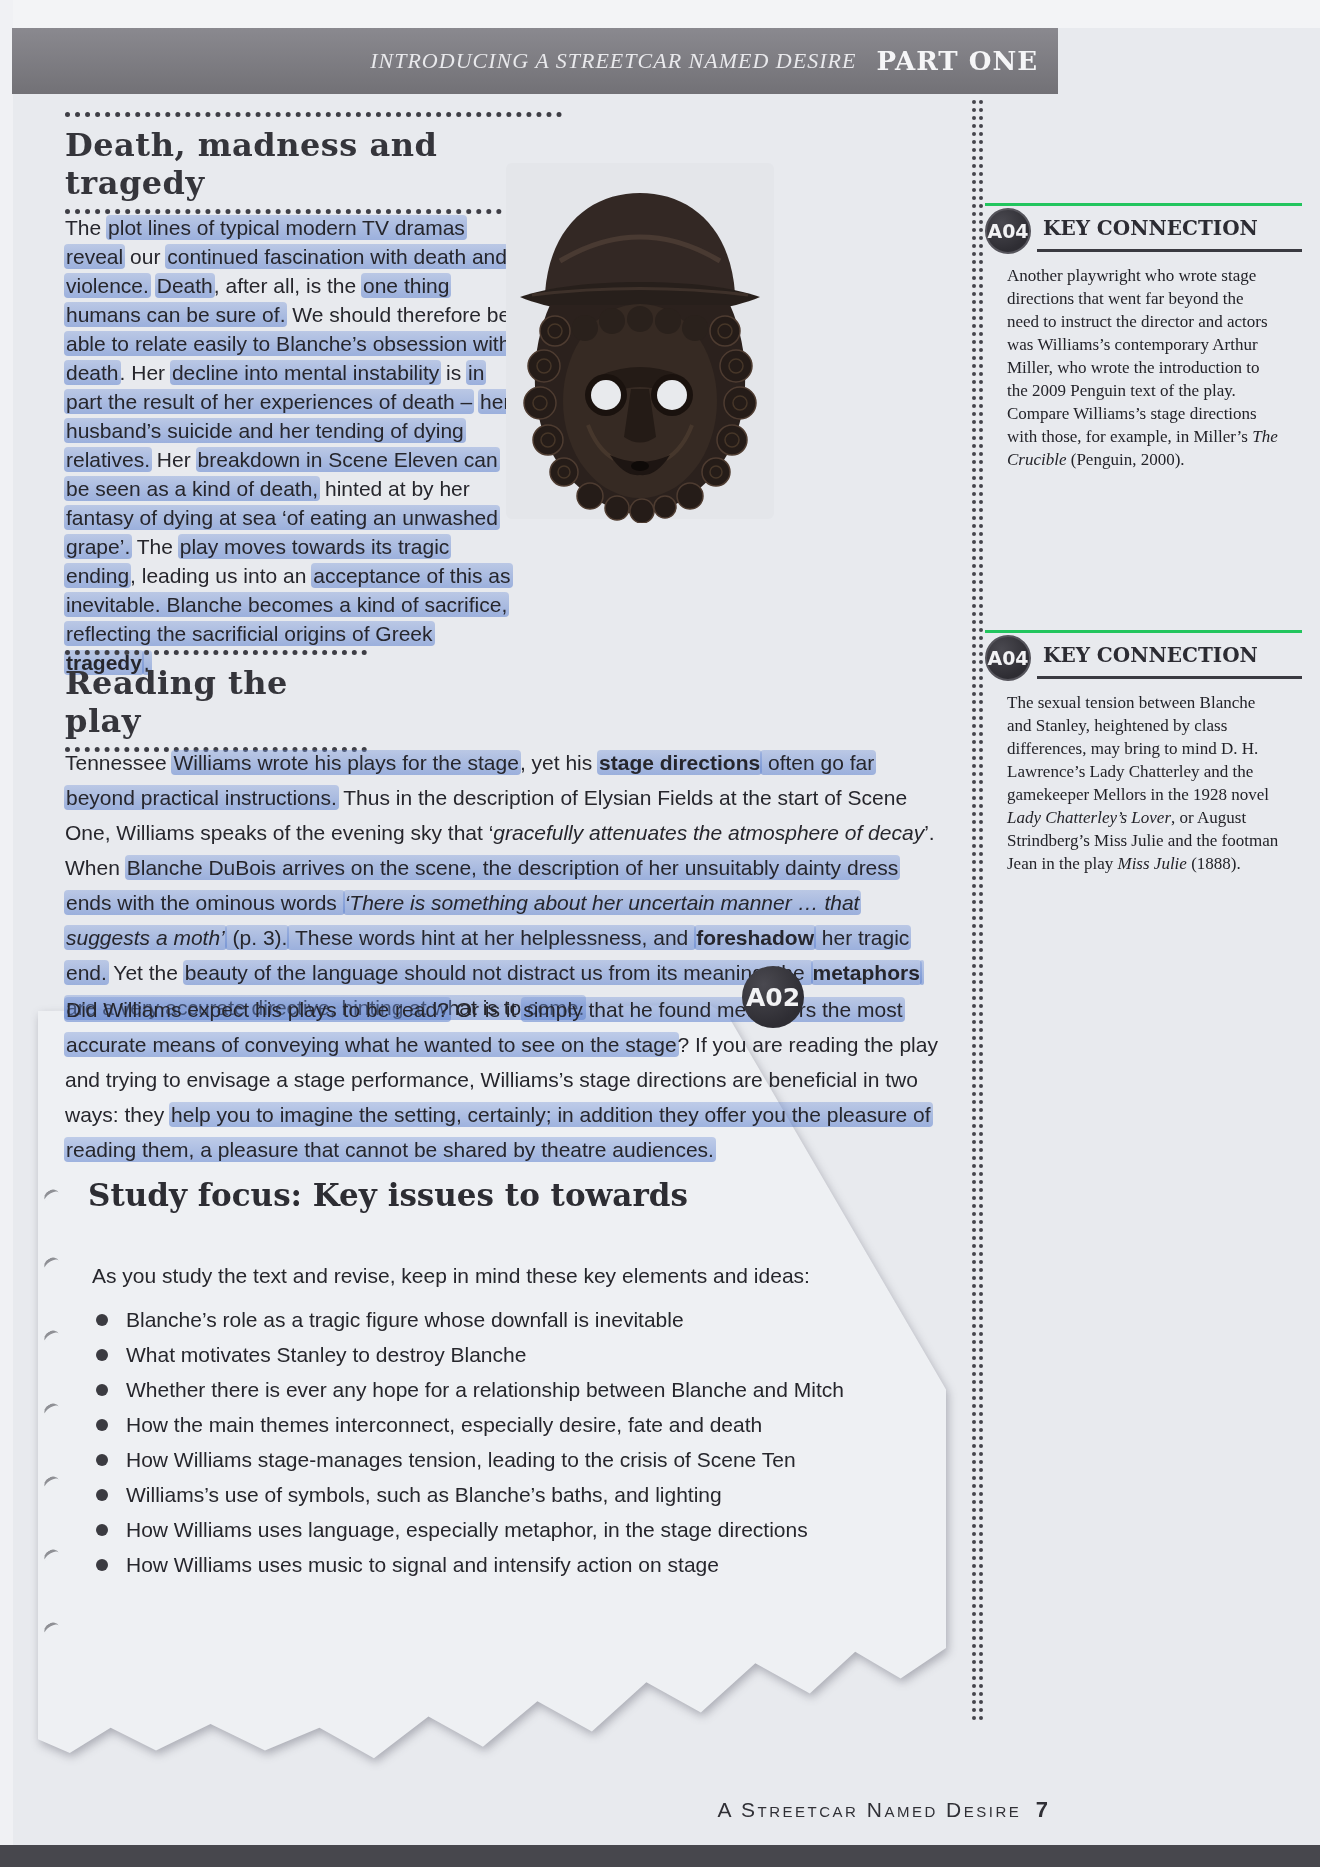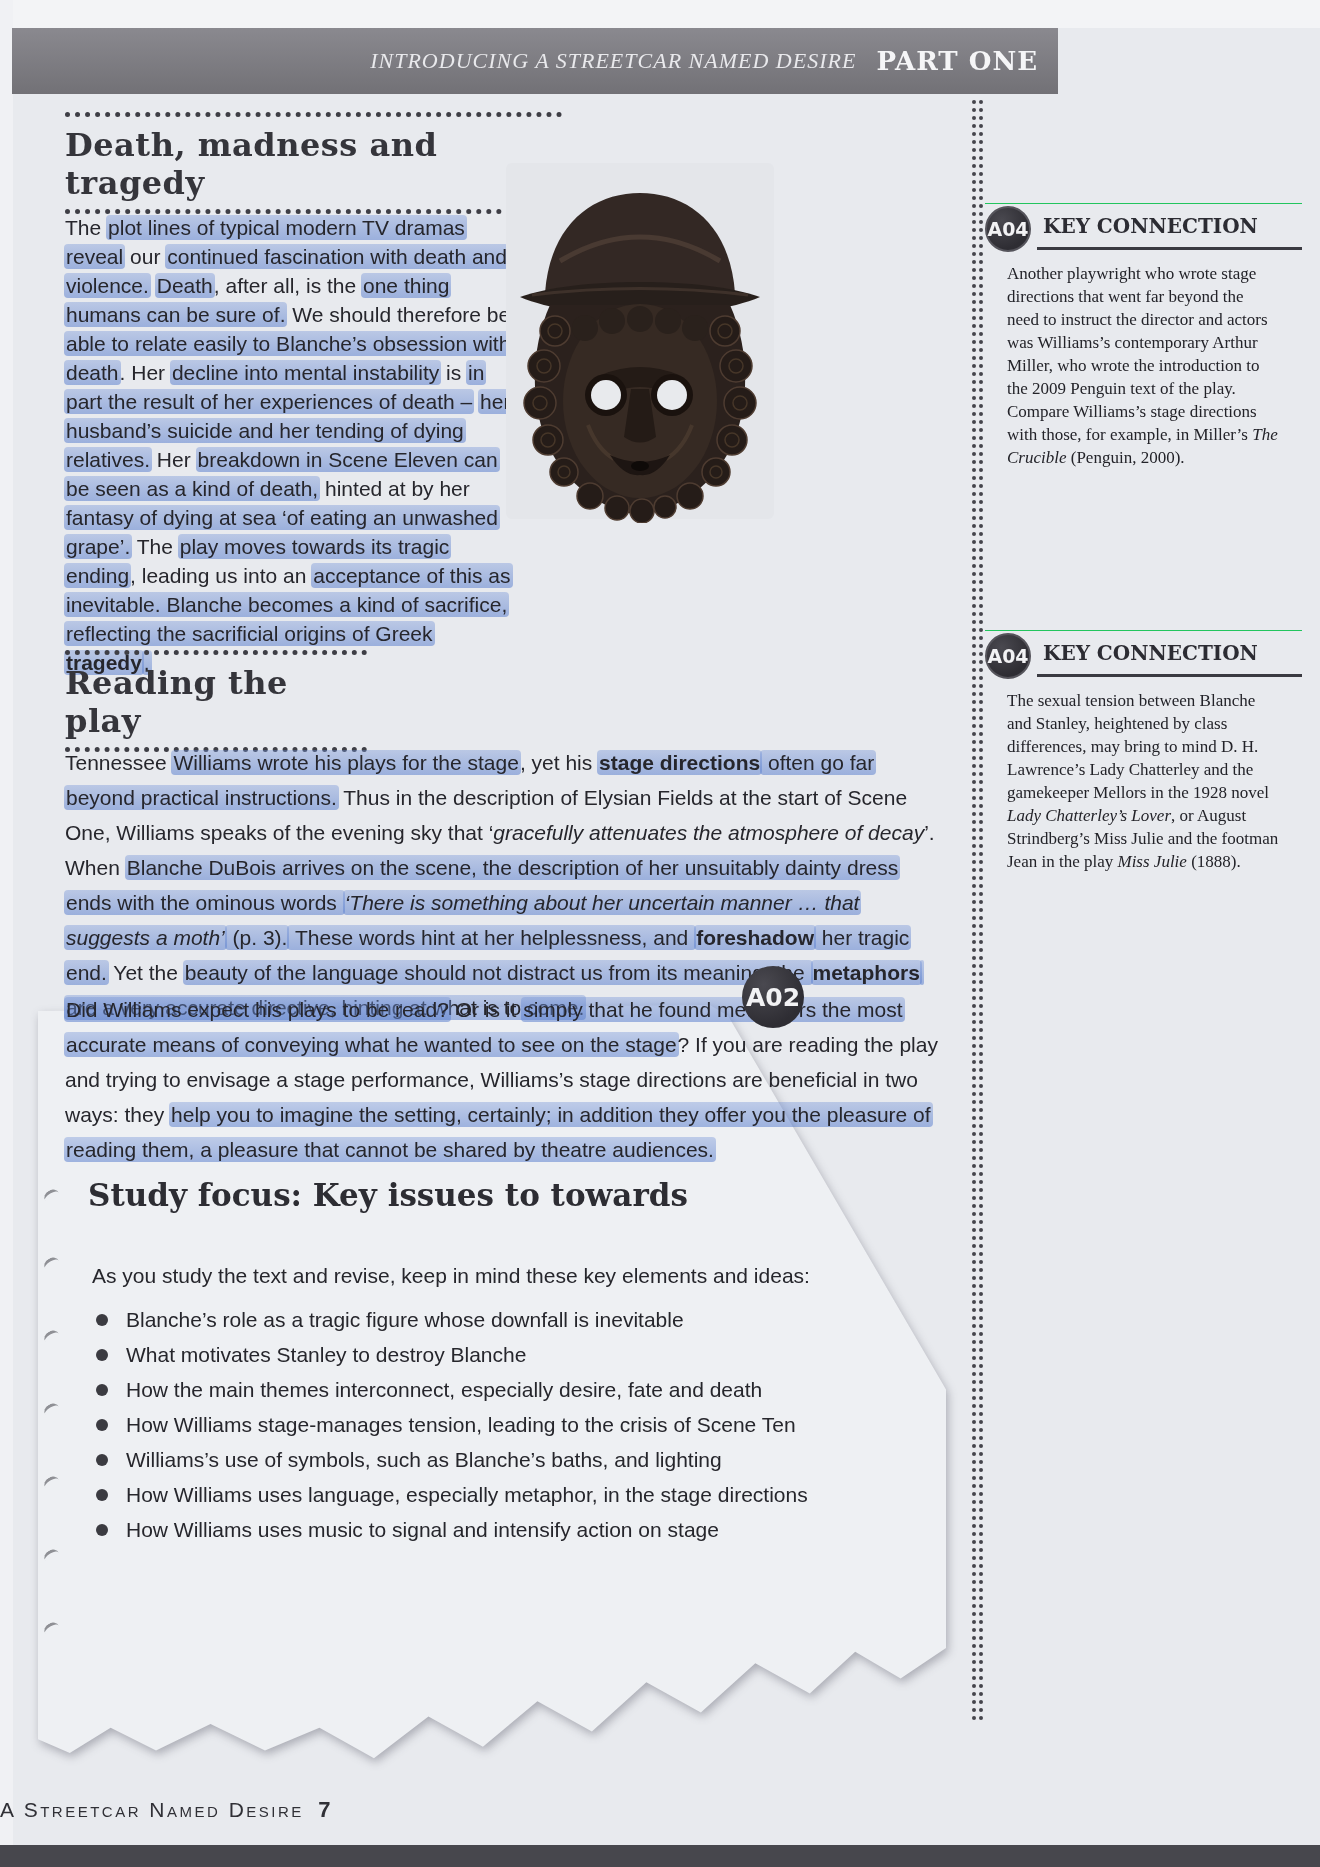--- a/index.html
+++ b/index.html
@@ -63,29 +63,29 @@
   .study-list li::before{content:'';position:absolute;left:8px;top:12px;width:12px;height:12px;
     border-radius:50%;background:#3b3b41;}
   .curl{position:absolute;left:44px;width:16px;height:10px;border-radius:50%;
     border-top:3px solid #8f9095;transform:rotate(-30deg);z-index:3;}
 
   
   .v-divider{position:absolute;left:972px;top:100px;height:1622px;width:3px;
     border-left:4px dotted #45454c;border-right:4px dotted #45454c;z-index:2;}
   .kc-box{position:absolute;left:985px;width:317px;z-index:2;}
   .kc-1{top:203px;} .kc-2{top:630px;}
-  .kc-header{position:relative;border-top:1px solid #22c55e;padding:10px 0 12px 58px;}
+  .kc-header{position:relative;border-top:3px solid #22c55e;padding:10px 0 12px 58px;}
   .kc-header::after{content:'';position:absolute;left:52px;right:0;bottom:0;
     border-bottom:3px solid #3a3a41;}
   .kc-label{font-family:"DejaVu Serif",serif;font-weight:bold;font-size:20px;color:#2c2c33;}
   .kc-body{margin:12px 0 0 22px;width:272px;font-family:"Liberation Serif",serif;
     font-size:17px;line-height:23px;color:#232329;}
 
   
-  .footer{position:absolute;top:1797px;left:0;width:1048px;z-index:2;color:#303036;}
+  .footer{position:absolute;top:1797px;left:0;width:1048px;text-align:right;z-index:2;color:#303036;}
   .f-title{font-size:21px;font-variant:small-caps;letter-spacing:2.5px;}
   .f-num{font-weight:bold;font-size:22px;margin-left:10px;}
   .bottom-bar{position:absolute;left:0;top:1845px;width:1320px;height:22px;background:#47474d;z-index:2;}
 </style>
 </head>
 <body>
 
 <div id="page">
   <div class="strip-top"></div>
   <div class="strip-left"></div>
@@ -172,20 +172,21 @@
   <p class="body-text para-reading-2"><span class="hl">Did Williams expect his plays to be read?</span><span> Or is it </span><span class="hl">simply that he found metaphors the most accurate means of conveying what he wanted to see on the stage</span><span>? If you are reading the play and trying to envisage a stage performance, Williams’s stage directions are beneficial in two ways: they </span><span class="hl">help you to imagine the setting, certainly; in addition they offer you the pleasure of reading them, a pleasure that cannot be shared by theatre audiences.</span></p>
 
   <div class="badge badge-a02">A02</div>
 
   <div class="study-content">
     <h2 class="study-heading">Study focus: Key issues to towards</h2>
     <p class="study-intro">As you study the text and revise, keep in mind these key elements and ideas:</p>
     <ul class="study-list">
       <li>Blanche’s role as a tragic figure whose downfall is inevitable</li>
       <li>What motivates Stanley to destroy Blanche</li>
+      <li>Whether there is ever any hope for a relationship between Blanche and Mitch</li>
       <li>How the main themes interconnect, especially desire, fate and death</li>
       <li>How Williams stage-manages tension, leading to the crisis of Scene Ten</li>
       <li>Williams’s use of symbols, such as Blanche’s baths, and lighting</li>
       <li>How Williams uses language, especially metaphor, in the stage directions</li>
       <li>How Williams uses music to signal and intensify action on stage</li>
     </ul>
   </div>
 
   <div class="v-divider"></div>
 

